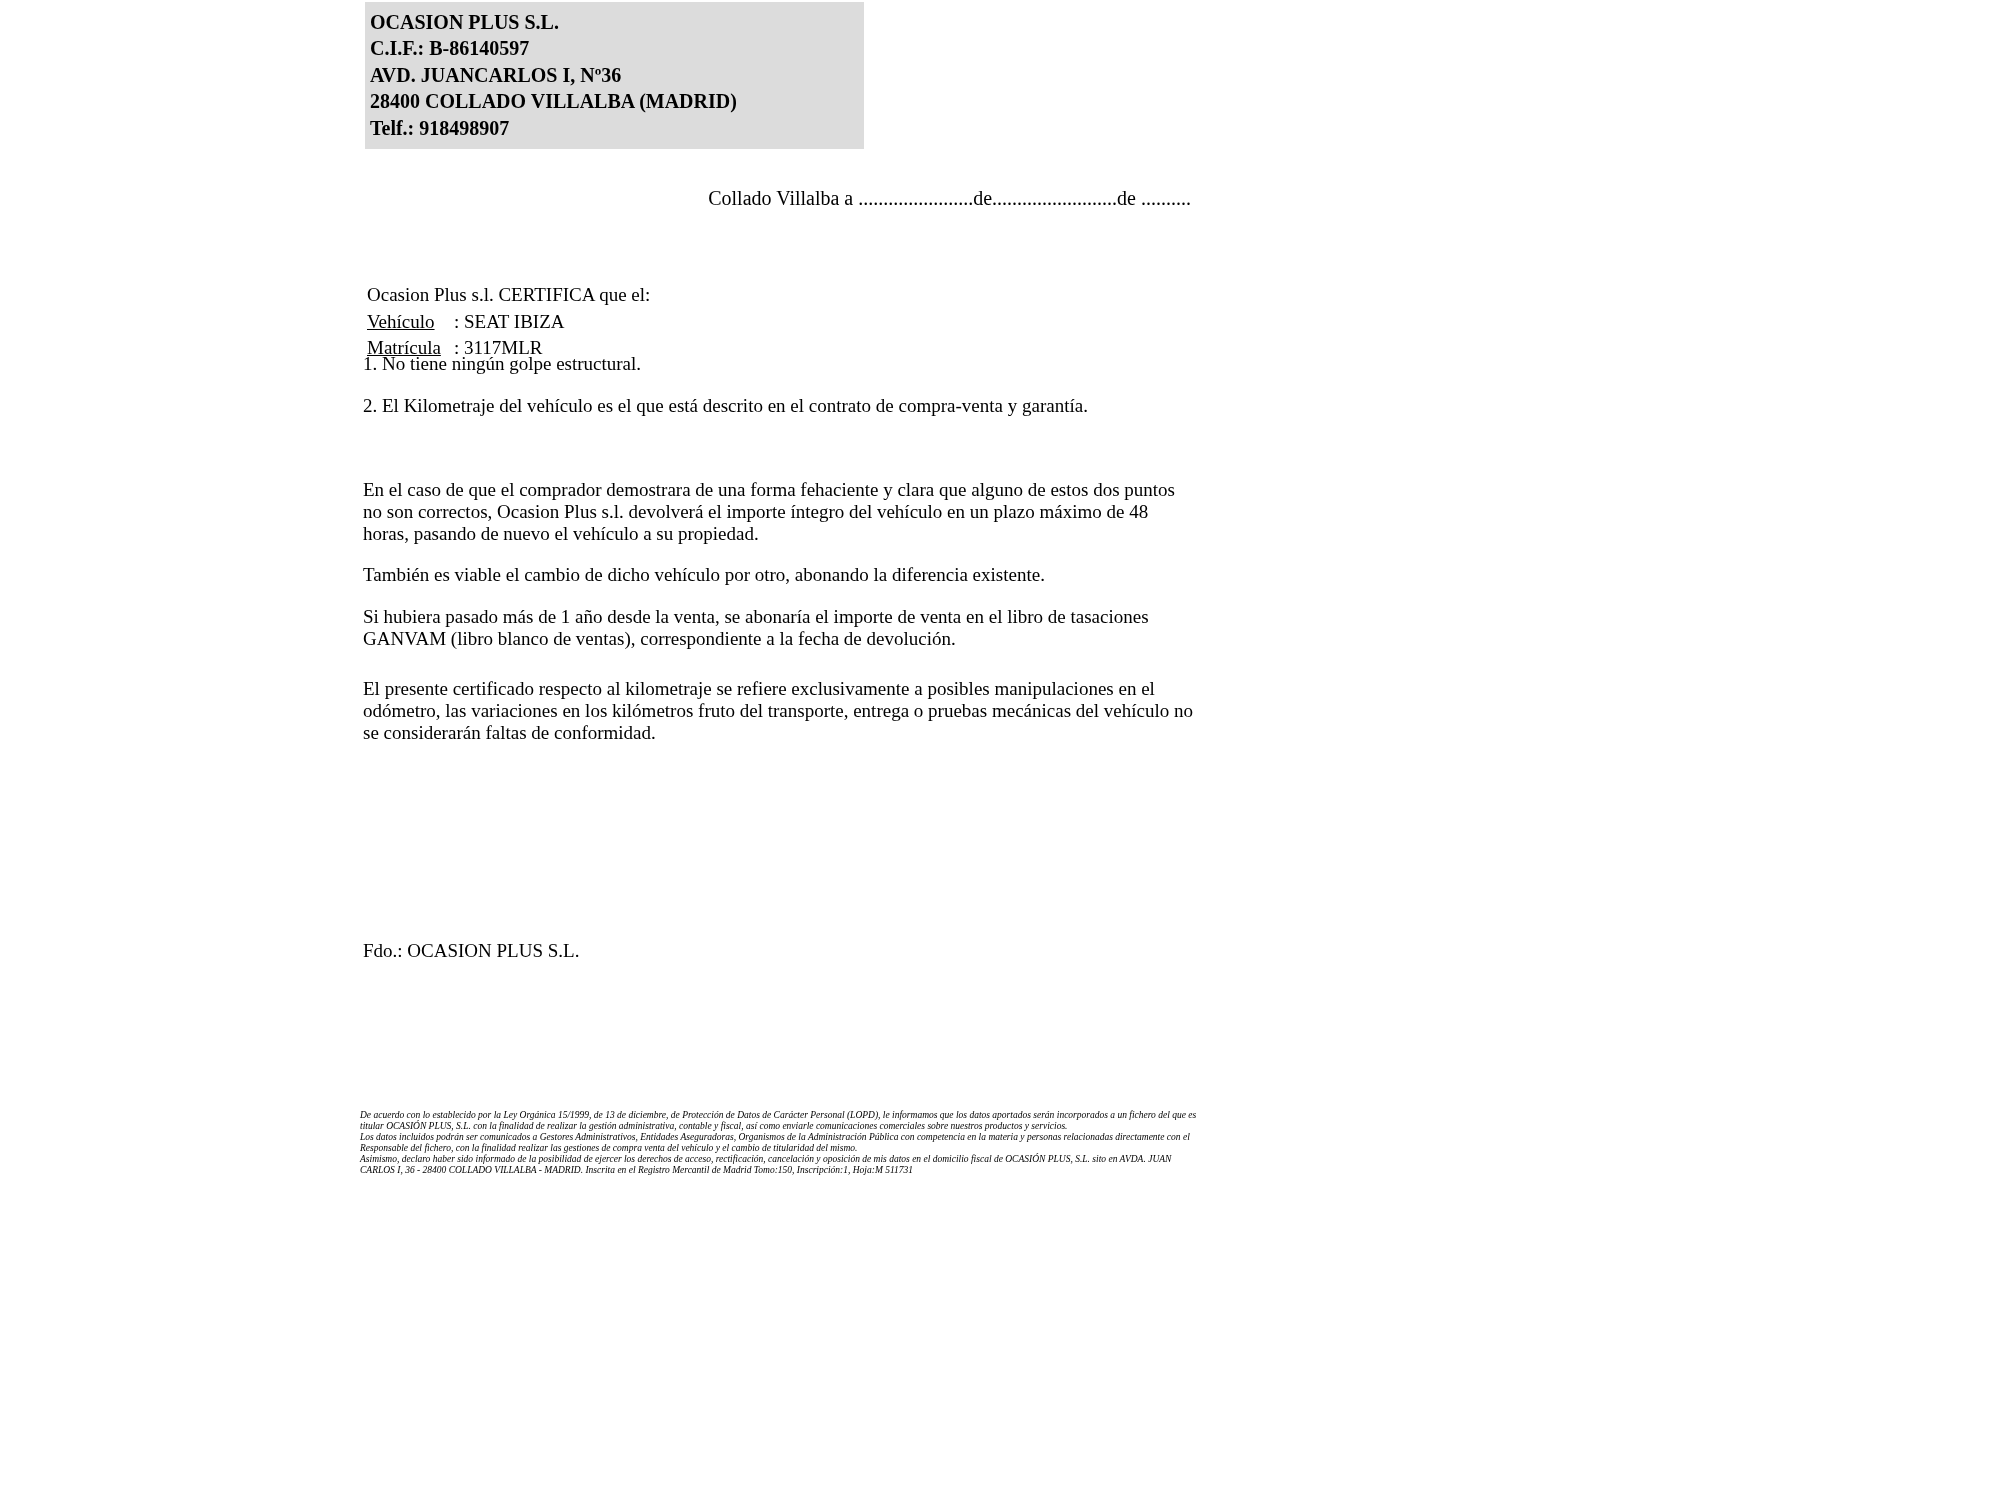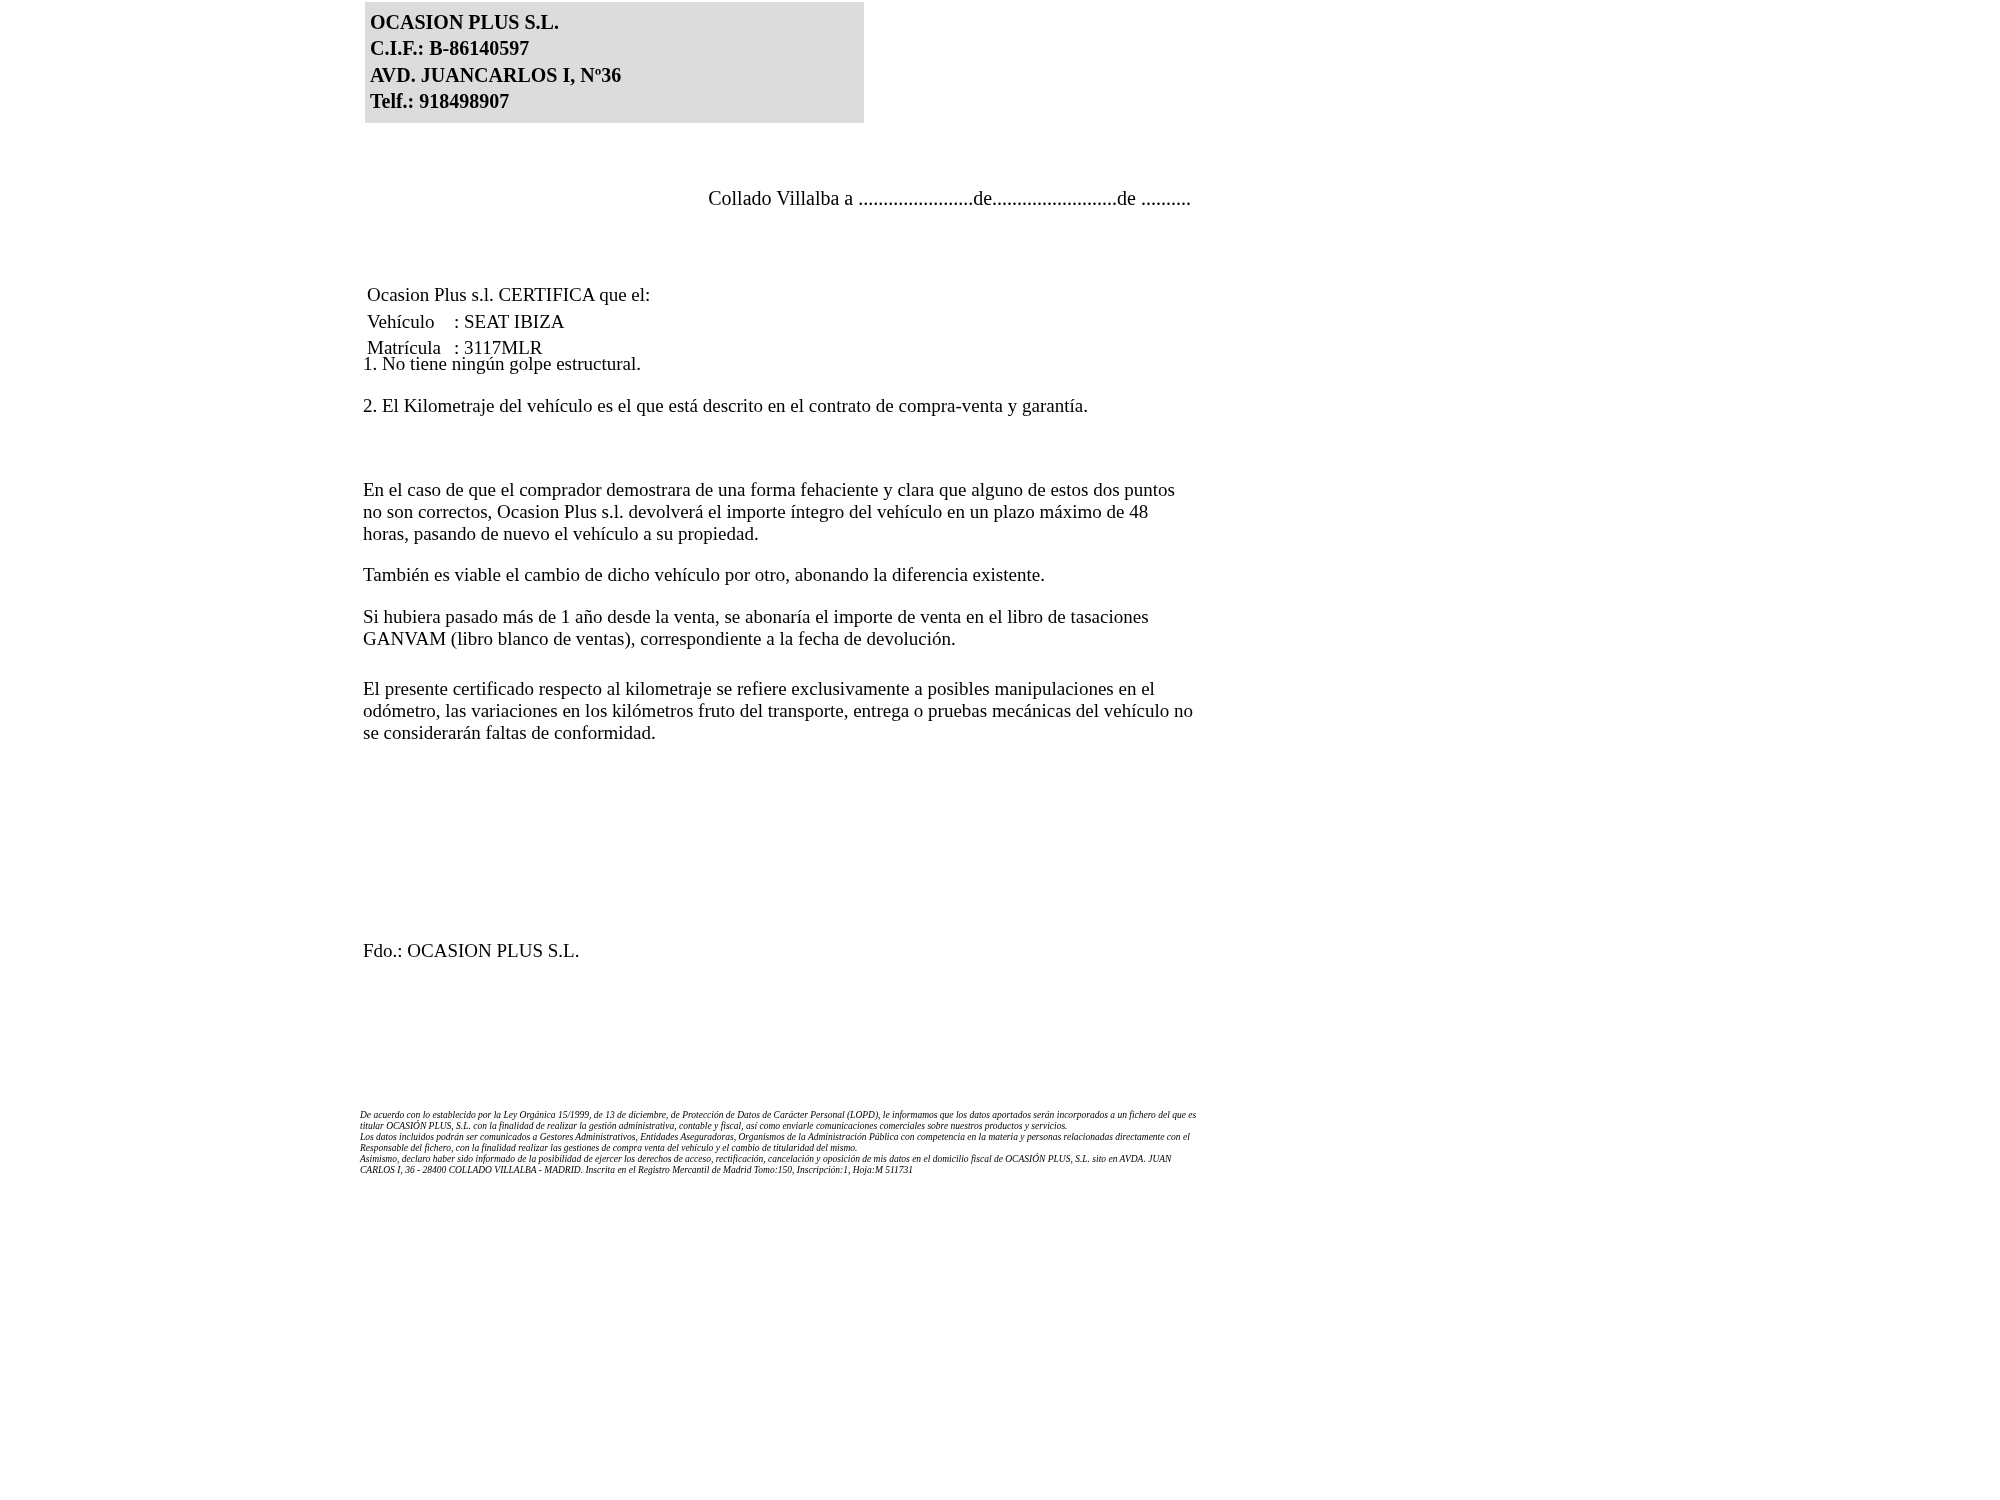--- a/index.html
+++ b/index.html
@@ -46,20 +46,21 @@
     left: 367px;
     font-size: 19px;
     line-height: 26.5px;
     margin-top: 48px;
   }
   .cert-label {
     display: inline-block;
     width: 87px;
   }
   .u {
+    text-decoration: underline;
   }
   .points {
     position: absolute;
     top: 353px;
     left: 363px;
     width: 830px;
     font-size: 19px;
     line-height: 22px;
   }
   .points p {
@@ -98,20 +99,21 @@
 </style>
 </head>
 <body>
 
 <div class="page">
 
   <div class="header-box">
     <div class="header-line">OCASION PLUS S.L.</div>
     <div class="header-line">C.I.F.: B-86140597</div>
     <div class="header-line">AVD. JUANCARLOS I, Nº36</div>
+    <div class="header-line">28400 COLLADO VILLALBA (MADRID)</div>
     <div class="header-line">Telf.: 918498907</div>
   </div>
 
   <div class="date-line">Collado Villalba a .......................de.........................de ..........</div>
 
   <div class="certify">
     <div>Ocasion Plus s.l. CERTIFICA que el:</div>
     <div>
       <span class="cert-label"><span class="u">Vehículo</span></span><span>: SEAT IBIZA</span>
     </div>

